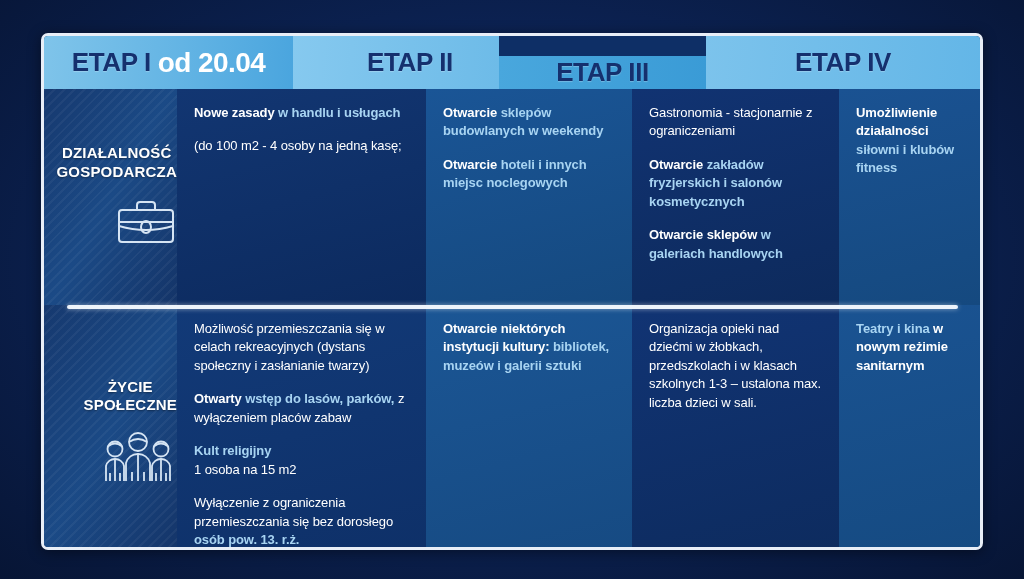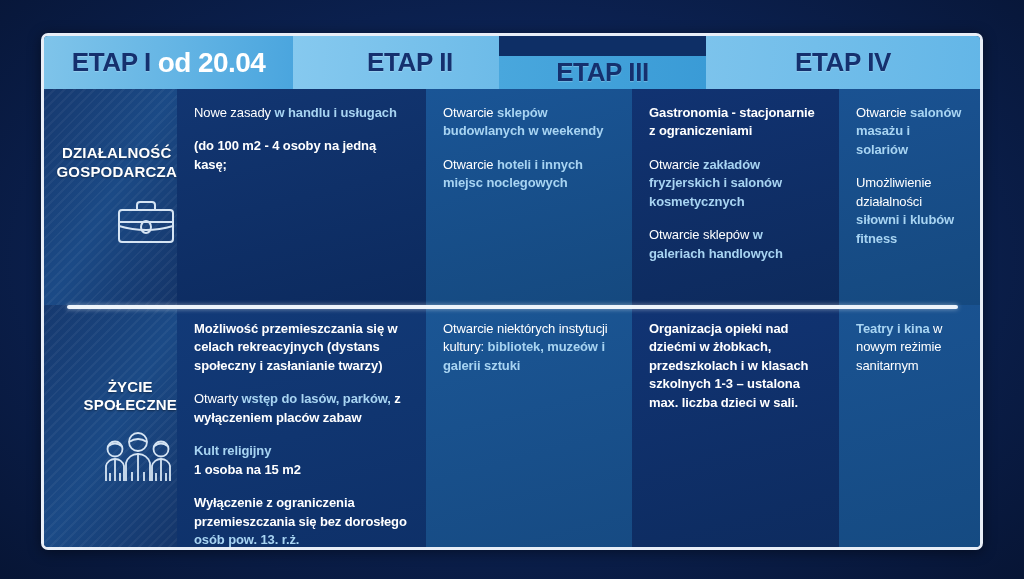--- a/index.html
+++ b/index.html
@@ -149,23 +149,23 @@
   .row-bottom .c4 { background: linear-gradient(165deg, #1a5392 0%, #154a81 100%); }
 
   .block {
     font-size: 13px;
     line-height: 1.42;
     color: #cfe6fa;
     margin-bottom: 15px;
     letter-spacing: -0.1px;
   }
   .block:last-child { margin-bottom: 0; }
-  .block .w { color: #ffffff; font-weight: normal; }
+  .block .w { color: #ffffff; font-weight: bold; }
   .block .b { color: #a8d4f2; font-weight: bold; }
-  .block .plain { color: #ffffff; font-weight: bold; }
+  .block .plain { color: #ffffff; font-weight: normal; }
 </style>
 </head>
 <body>
 
 <div class="card-frame">
   <div class="card-inner">
 
     <div class="head-row">
       <div class="head-cell label-col"></div>
 
@@ -233,23 +233,20 @@
           <div class="block">
             <span class="w">Otwarcie</span><span class="b"> zakładów fryzjerskich i salonów kosmetycznych</span>
           </div>
           <div class="block">
             <span class="w">Otwarcie sklepów</span><span class="b"> w galeriach handlowych</span>
           </div>
         </div>
 
         <div class="data-cell c4">
           <div class="block">
-            <span class="w">Otwarcie</span><span class="b"> salonów masażu i solariów</span>
-          </div>
-          <div class="block">
             <span class="w">Umożliwienie działalności</span><span class="b"> siłowni i klubów fitness</span>
           </div>
         </div>
       </div>
 
       <div class="content-row row-bottom">
 
         <div class="label-col-cell">
           <div class="cat-label">
             <div>ŻYCIE</div>

